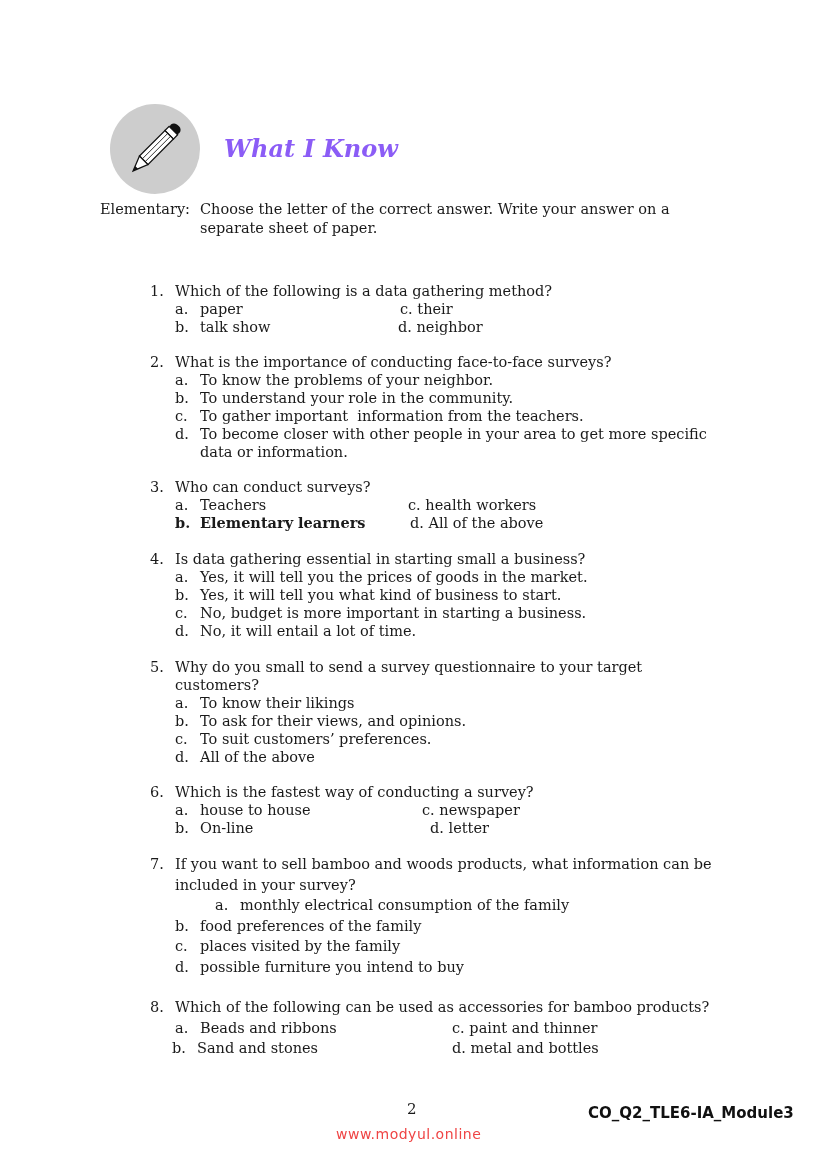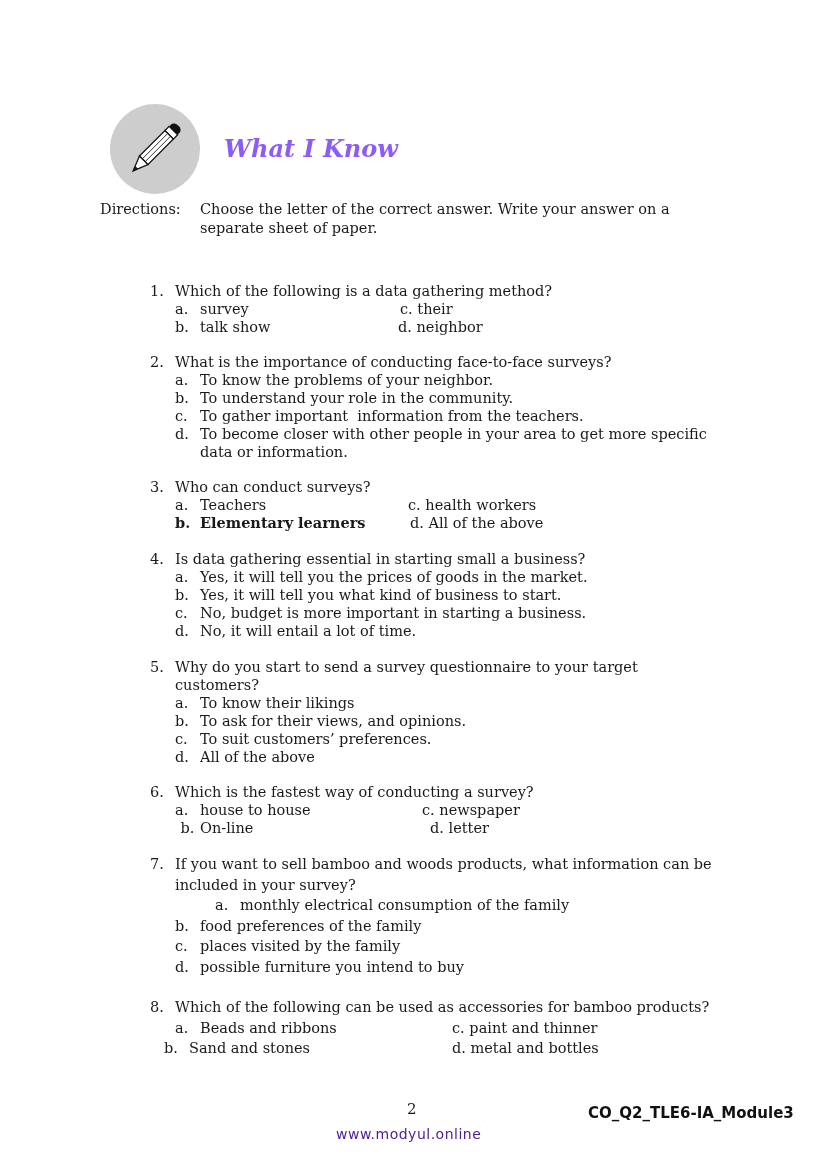--- a/index.html
+++ b/index.html
@@ -27,21 +27,21 @@
     .opt { position: absolute; white-space: nowrap; }
     .opt .l { display: inline-block; width: 25px; }
     .q7 { line-height: 20.5px; }
     .pagenum { position: absolute; left: 407px; top: 1100px; font-size: 15px; }
     .code {
       position: absolute; left: 588px; top: 1104px;
       font-family: "DejaVu Sans", sans-serif; font-weight: bold; font-size: 15px; color: #111;
     }
     .watermark {
       position: absolute; left: 336px; top: 1126px;
-      font-family: "DejaVu Sans", sans-serif; font-size: 14px; color: #4c1d95; letter-spacing: 0.5px;
+      font-family: "DejaVu Sans", sans-serif; font-size: 14px; color: #ef4444; letter-spacing: 0.5px;
     }
   </style>
 </head>
 <body>
 
 <div class="icon-circle">
   <svg viewBox="0 0 90 90">
     <g transform="rotate(45 45 45)">
       <rect x="39" y="12" width="12" height="9" rx="5" fill="#111"></rect>
       <rect x="39" y="19" width="12" height="6" fill="#fff" stroke="#111" stroke-width="1.3"></rect>
@@ -49,28 +49,28 @@
       <line x1="43" y1="25" x2="43" y2="61" stroke="#111" stroke-width="0.8"></line>
       <line x1="47" y1="25" x2="47" y2="61" stroke="#111" stroke-width="0.8"></line>
       <polygon points="39,61 51,61 45,76" fill="#fff" stroke="#111" stroke-width="1.3"></polygon>
       <polygon points="43,71 47,71 45,76" fill="#111"></polygon>
     </g>
   </svg>
 </div>
 <div class="title">What I Know</div>
 
 <div class="directions">
-  <span class="label">Directions:</span>
+  <span class="label">Elementary:</span>
   <div class="text">Choose the letter of the correct answer. Write your answer on a separate sheet of paper.</div>
 </div>
 
 <div class="q" style="top:282px;">
   <span class="num">1.</span>
   <span class="stem">Which of the following is a data gathering method?</span>
-  <div class="opt" style="left:25px; top:18px;"><span class="l">a.</span><span>survey</span></div>
+  <div class="opt" style="left:25px; top:18px;"><span class="l">a.</span><span>paper</span></div>
   <div class="opt" style="left:25px; top:36px;"><span class="l">b.</span><span>talk show</span></div>
   <div class="opt" style="left:250px; top:18px;"><span>c.</span> <span>their</span></div>
   <div class="opt" style="left:248px; top:36px;"><span>d.</span> <span>neighbor</span></div>
 </div>
 
 <div class="q" style="top:353px;">
   <span class="num">2.</span>
   <span class="stem">What is the importance of conducting face-to-face surveys?</span>
   <div class="opt" style="left:25px; top:18px;"><span class="l">a.</span><span>To know the problems of your neighbor.</span></div>
   <div class="opt" style="left:25px; top:36px;"><span class="l">b.</span><span>To understand your role in the community.</span></div>
@@ -92,51 +92,51 @@
   <span class="num">4.</span>
   <span class="stem">Is data gathering essential in starting small a business?</span>
   <div class="opt" style="left:25px; top:18px;"><span class="l">a.</span><span>Yes, it will tell you the prices of goods in the market.</span></div>
   <div class="opt" style="left:25px; top:36px;"><span class="l">b.</span><span>Yes, it will tell you what kind of business to start.</span></div>
   <div class="opt" style="left:25px; top:54px;"><span class="l">c.</span><span>No, budget is more important in starting a business.</span></div>
   <div class="opt" style="left:25px; top:72px;"><span class="l">d.</span><span>No, it will entail a lot of time.</span></div>
 </div>
 
 <div class="q" style="top:658px;">
   <span class="num">5.</span>
-  <span class="stem">Why do you start to send a survey questionnaire to your target</span>
+  <span class="stem">Why do you small to send a survey questionnaire to your target</span>
   <span class="stem2" style="top:18px;">customers?</span>
   <div class="opt" style="left:25px; top:36px;"><span class="l">a.</span><span>To know their likings</span></div>
   <div class="opt" style="left:25px; top:54px;"><span class="l">b.</span><span>To ask for their views, and opinions.</span></div>
   <div class="opt" style="left:25px; top:72px;"><span class="l">c.</span><span>To suit customers’ preferences.</span></div>
   <div class="opt" style="left:25px; top:90px;"><span class="l">d.</span><span>All of the above</span></div>
 </div>
 
 <div class="q" style="top:783px;">
   <span class="num">6.</span>
   <span class="stem">Which is the fastest way of conducting a survey?</span>
   <div class="opt" style="left:25px; top:18px;"><span class="l">a.</span><span>house to house</span></div>
-  <div class="opt" style="left:25px; top:36px;text-align:center;"><span class="l">b.</span><span>On-line</span></div>
+  <div class="opt" style="left:25px; top:36px;"><span class="l">b.</span><span>On-line</span></div>
   <div class="opt" style="left:272px; top:18px;"><span>c.</span> <span>newspaper</span></div>
   <div class="opt" style="left:280px; top:36px;"><span>d.</span> <span>letter</span></div>
 </div>
 
 <div class="q q7" style="top:854px;">
   <span class="num">7.</span>
   <span class="stem">If you want to sell bamboo and woods products, what information can be</span>
   <span class="stem2" style="top:20.5px;">included in your survey?</span>
   <div class="opt" style="left:25px; top:41px;margin-left:40px;"><span class="l">a.</span><span>monthly electrical consumption of the family</span></div>
   <div class="opt" style="left:25px; top:61.5px;"><span class="l">b.</span><span>food preferences of the family</span></div>
   <div class="opt" style="left:25px; top:82px;"><span class="l">c.</span><span>places visited by the family</span></div>
   <div class="opt" style="left:25px; top:102.5px;"><span class="l">d.</span><span>possible furniture you intend to buy</span></div>
 </div>
 
 <div class="q q7" style="top:997px;">
   <span class="num">8.</span>
   <span class="stem">Which of the following can be used as accessories for bamboo products?</span>
   <div class="opt" style="left:25px; top:20.5px;"><span class="l">a.</span><span>Beads and ribbons</span></div>
-  <div class="opt" style="left:14px; top:41px;"><span class="l">b.</span><span>Sand and stones</span></div>
+  <div class="opt" style="left:22px; top:41px;"><span class="l">b.</span><span>Sand and stones</span></div>
   <div class="opt" style="left:302px; top:20.5px;"><span>c.</span> <span>paint and thinner</span></div>
   <div class="opt" style="left:302px; top:41px;"><span>d.</span> <span>metal and bottles</span></div>
 </div>
 
 <div class="pagenum">2</div>
 <div class="code">CO_Q2_TLE6-IA_Module3</div>
 <div class="watermark">www.modyul.online</div>
 
 </body></html>

